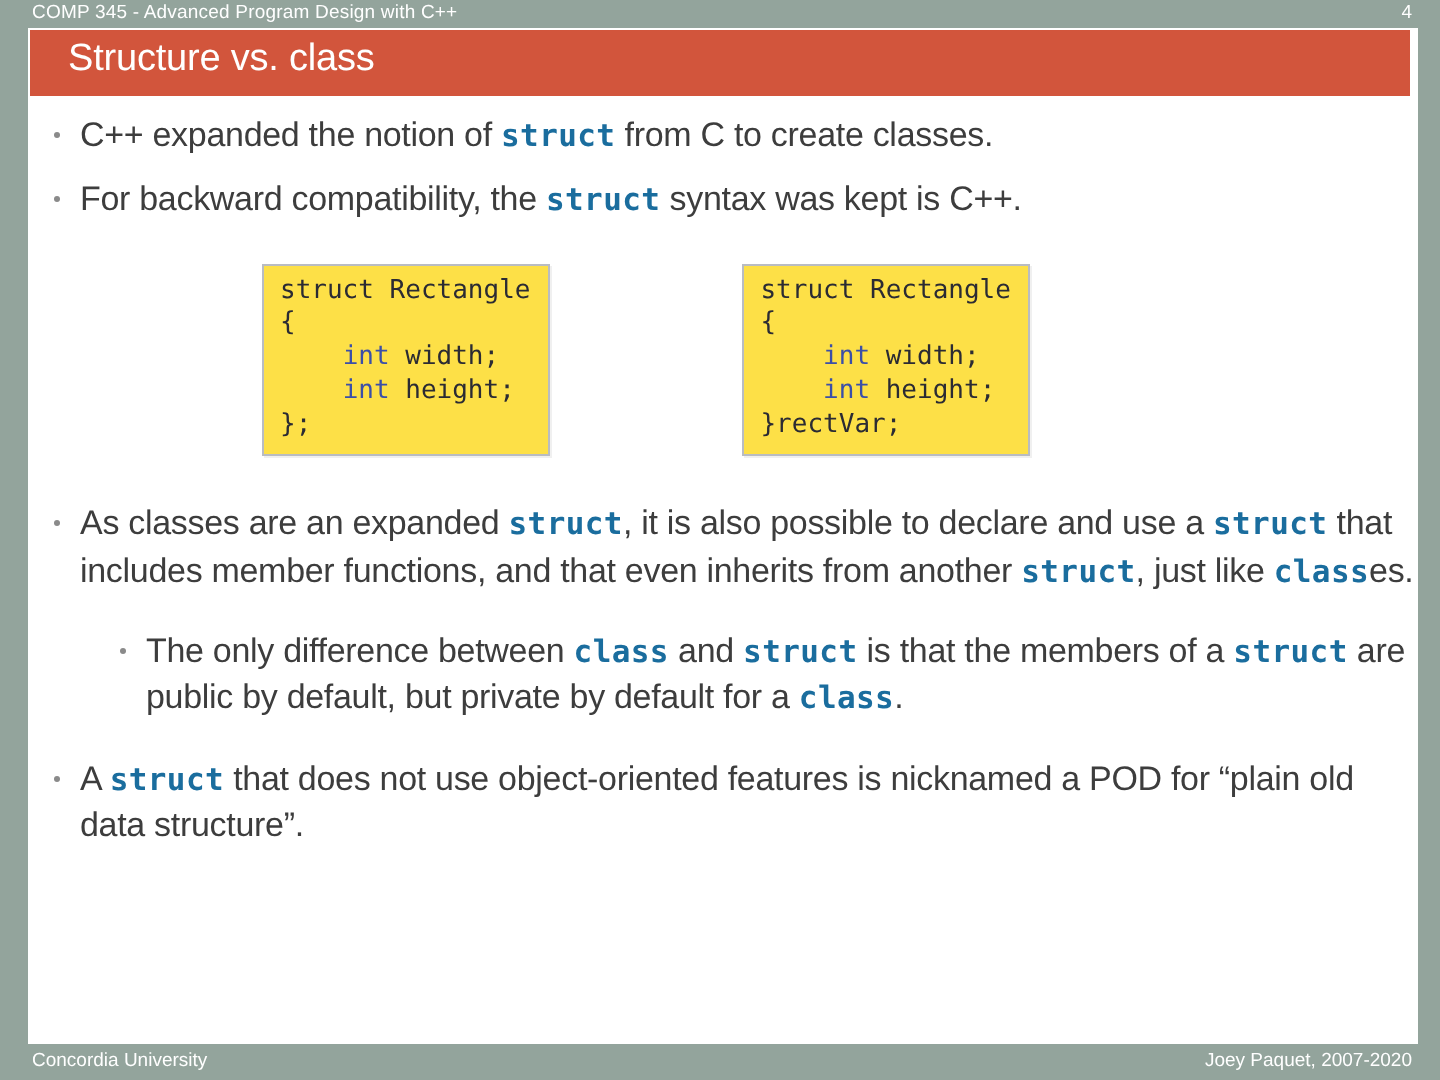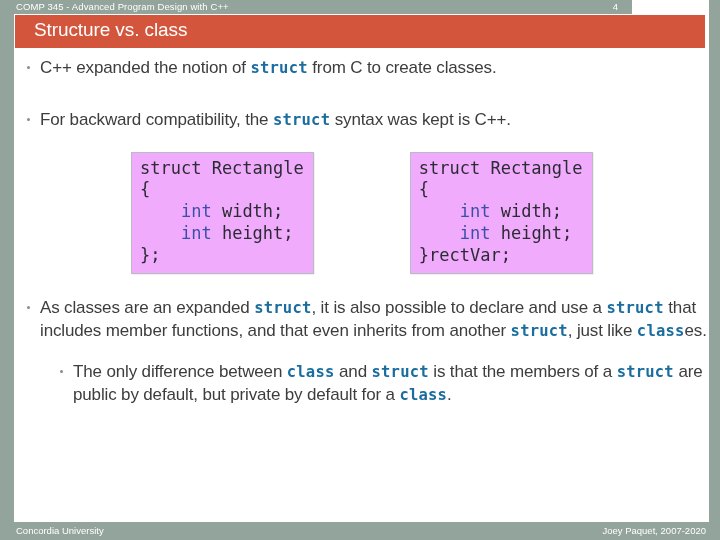--- a/index.html
+++ b/index.html
@@ -27,21 +27,21 @@
     height: 540px;
     background: #93a49c;
   }
   .band-left  { left: 0; }
   .band-right { right: 0; width: 11px; }
 
   
   .topbar {
     position: absolute;
     top: 0; left: 0;
-    width: 632px;
+    width: 720px;
     height: 14px;
     background: #93a49c;
   }
   .topbar-title {
     position: absolute;
     left: 16px;
     top: 1px;
     font-size: 9.5px;
     color: #ffffff;
     white-space: nowrap;
@@ -113,25 +113,25 @@
   }
 
   
   .code-row {
     position: relative;
     display: flex;
     gap: 96px;
     padding-left: 117px;
   }
   .code-box {
-    background: #f0abfc;
+    background: #fde047;
     border: 1.5px solid #b9bcc2;
     padding: 5px 9px 6px 8px;
     font-family: "DejaVu Sans Mono", monospace;
-    font-size: 17px;
+    font-size: 13px;
     line-height: 1.29;
     color: #23232b;
     white-space: pre;
     box-shadow: 1px 1px 0 rgba(0,0,0,.06);
   }
   .code-box .t { color: #2b2b33; }
   .code-box .ty { color: #3b4fa8; text-align: center; }
 
   
   .footer {
@@ -162,29 +162,30 @@
     <div class="topbar-page">4</div>
   </div>
 
   <div class="titlebar">
     <div class="titlebar-text">Structure vs. class</div>
   </div>
 
   <div class="content">
 
     <div class="bullet" id="b0" style="margin-top:8px;padding-left:26px;"><span>C++ expanded the notion of </span><span class="kw">struct</span><span> from C to create classes.</span></div>
-    <div class="bullet" id="b1" style="margin-top:29px;"><span>For backward compatibility, the </span><span class="kw">struct</span><span> syntax was kept is C++.</span></div>
+    <div class="bullet" id="b1" style="margin-top:9px;"><span>For backward compatibility, the </span><span class="kw">struct</span><span> syntax was kept is C++.</span></div>
 
     <div class="code-row" style="margin-top:20px;">
       <div class="code-box" id="c0"><div><span class="t">struct Rectangle</span></div><div><span class="t">{</span></div><div><span class="t">    </span><span class="ty">int</span><span class="t"> width;</span></div><div><span class="t">    </span><span class="ty">int</span><span class="t"> height;</span></div><div><span class="t">};</span></div></div>
       <div class="code-box" id="c1"><div><span class="t">struct Rectangle</span></div><div><span class="t">{</span></div><div><span class="t">    </span><span class="ty">int</span><span class="t"> width;</span></div><div><span class="t">    </span><span class="ty">int</span><span class="t"> height;</span></div><div><span class="t">}rectVar;</span></div></div>
     </div>
 
     <div class="bullet" id="b2" style="margin-top:22px;"><span>As classes are an expanded </span><span class="kw">struct</span><span>, it is also possible to declare and use a </span><span class="kw">struct</span><span> that includes member functions, and that even inherits from another </span><span class="kw">struct</span><span>, just like </span><span class="kw">class</span><span>es.</span></div>
     <div class="bullet" id="b3" style="margin-top:17px;margin-left:33px;"><span>The only difference between </span><span class="kw">class</span><span> and </span><span class="kw">struct</span><span> is that the members of a </span><span class="kw">struct</span><span> are public by default, but private by default for a </span><span class="kw">class</span><span>.</span></div>
+    <div class="bullet" id="b4" style="margin-top:17px;"><span>A </span><span class="kw">struct</span><span> that does not use object-oriented features is nicknamed a POD for “plain old data structure”.</span></div>
 
   </div>
 
   <div class="footer">
     <span class="f-left">Concordia University</span>
     <span class="f-right">Joey Paquet, 2007-2020</span>
   </div>
 
 </div>
 

